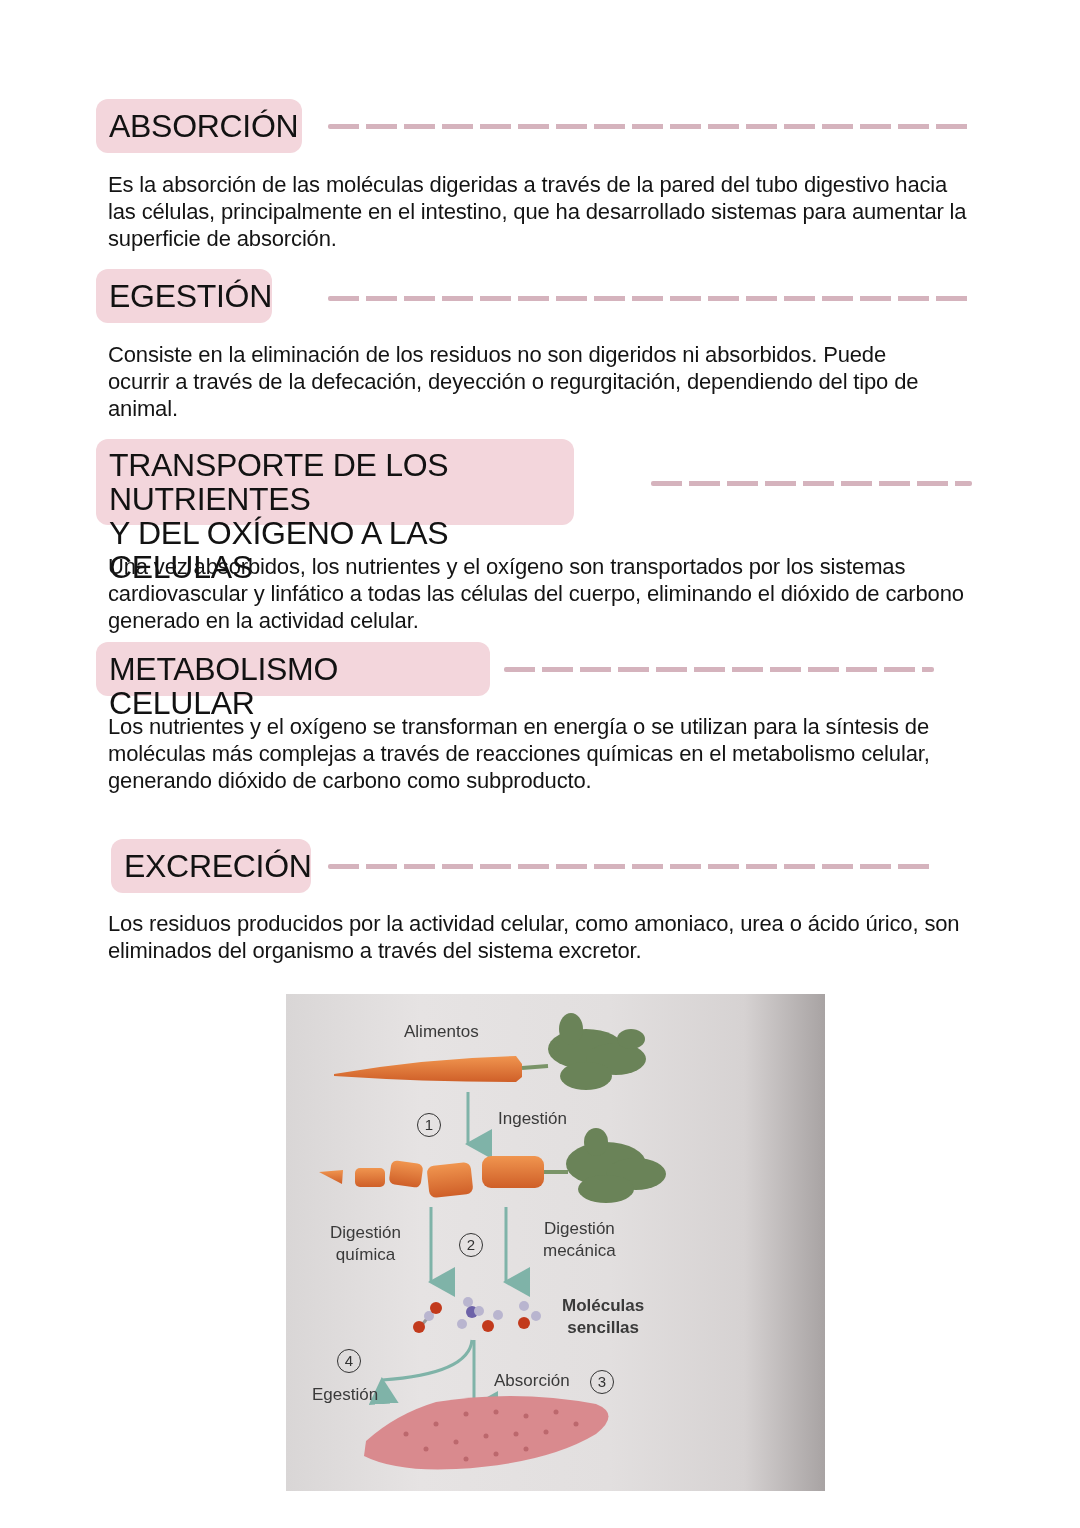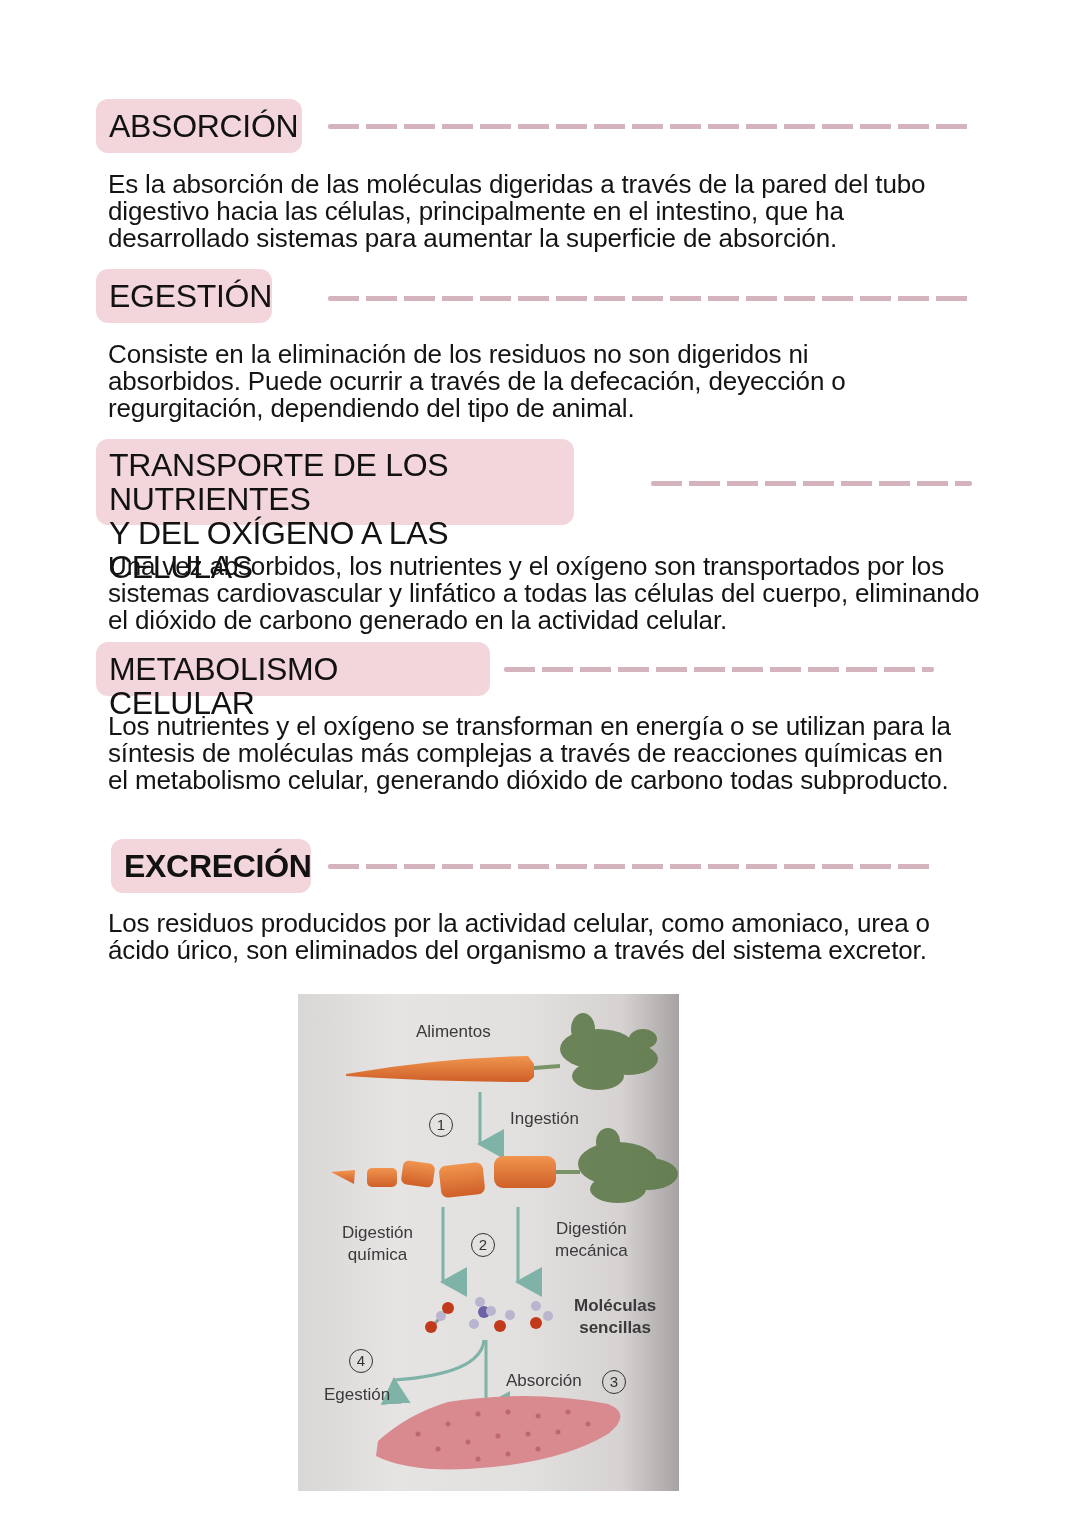--- a/index.html
+++ b/index.html
@@ -19,29 +19,29 @@
   }
   .dashes {
     position: absolute;
     height: 5px;
     background: repeating-linear-gradient(to right, #d5b3bd 0 31px, transparent 31px 38px);
     border-radius: 2px;
   }
   .para {
     position: absolute;
     left: 108px;
-    font-size: 26px;
+    font-size: 22px;
     line-height: 27.2px;
     color: #141414;
     letter-spacing: -0.15px;
   }
 
   
   .diagram {
-    position: absolute; left: 298px; top: 994px; width: 381px; height: 497px;
+    position: absolute; left: 286px; top: 994px; width: 539px; height: 497px;
     background: linear-gradient(90deg, #d9d6d6 0%, #e6e3e3 25%, #e2dfdf 60%, #d6d2d2 85%, #a8a3a3 100%);
     overflow: hidden;
   }
   .dlabel { position: absolute; font-size: 17px; line-height: 22px; color: #3a3a3a; text-align: center; }
   .num {
     position: absolute; width: 24px; height: 24px; border: 1.6px solid #333; border-radius: 50%;
     font-size: 15px; line-height: 21px; text-align: center; color: #333;
   }
 </style>
 </head>
@@ -63,24 +63,24 @@
   <div class="pill" style="width:478px; height:86px; padding-top:9px;">TRANSPORTE DE LOS NUTRIENTES
 Y DEL OXÍGENO A LAS CELULAS</div>
 </div>
 <div class="dashes" style="left:651px; top:481px; width:321px;"></div>
 <div class="para" style="top:553px; width:880px;">Una vez absorbidos, los nutrientes y el oxígeno son transportados por los sistemas cardiovascular y linfático a todas las células del cuerpo, eliminando el dióxido de carbono generado en la actividad celular.</div>
 
 <div class="section-header" style="left:96px; top:642px;">
   <div class="pill" style="width:394px; height:54px;">METABOLISMO CELULAR</div>
 </div>
 <div class="dashes" style="left:504px; top:667px; width:430px;"></div>
-<div class="para" style="top:713px; width:860px;">Los nutrientes y el oxígeno se transforman en energía o se utilizan para la síntesis de moléculas más complejas a través de reacciones químicas en el metabolismo celular, generando dióxido de carbono todas subproducto.</div>
+<div class="para" style="top:713px; width:860px;">Los nutrientes y el oxígeno se transforman en energía o se utilizan para la síntesis de moléculas más complejas a través de reacciones químicas en el metabolismo celular, generando dióxido de carbono como subproducto.</div>
 
 <div class="section-header" style="left:111px; top:839px;">
-  <div class="pill" style="width:200px; height:54px;font-weight:bold;">EXCRECIÓN</div>
+  <div class="pill" style="width:200px; height:54px;">EXCRECIÓN</div>
 </div>
 <div class="dashes" style="left:328px; top:864px; width:606px;"></div>
 <div class="para" style="top:910px; width:880px;">Los residuos producidos por la actividad celular, como amoniaco, urea o ácido úrico, son eliminados del organismo a través del sistema excretor.</div>
 
 <div class="diagram">
   <svg width="475" height="497" viewBox="0 0 475 497" style="position:absolute;left:0;top:0;">
     <defs>
       <marker id="ah" markerWidth="10" markerHeight="10" refX="5" refY="8" orient="auto">
         <path d="M0,0 L5,9 L10,0 Z" fill="#7fb3a8"></path>
       </marker>

